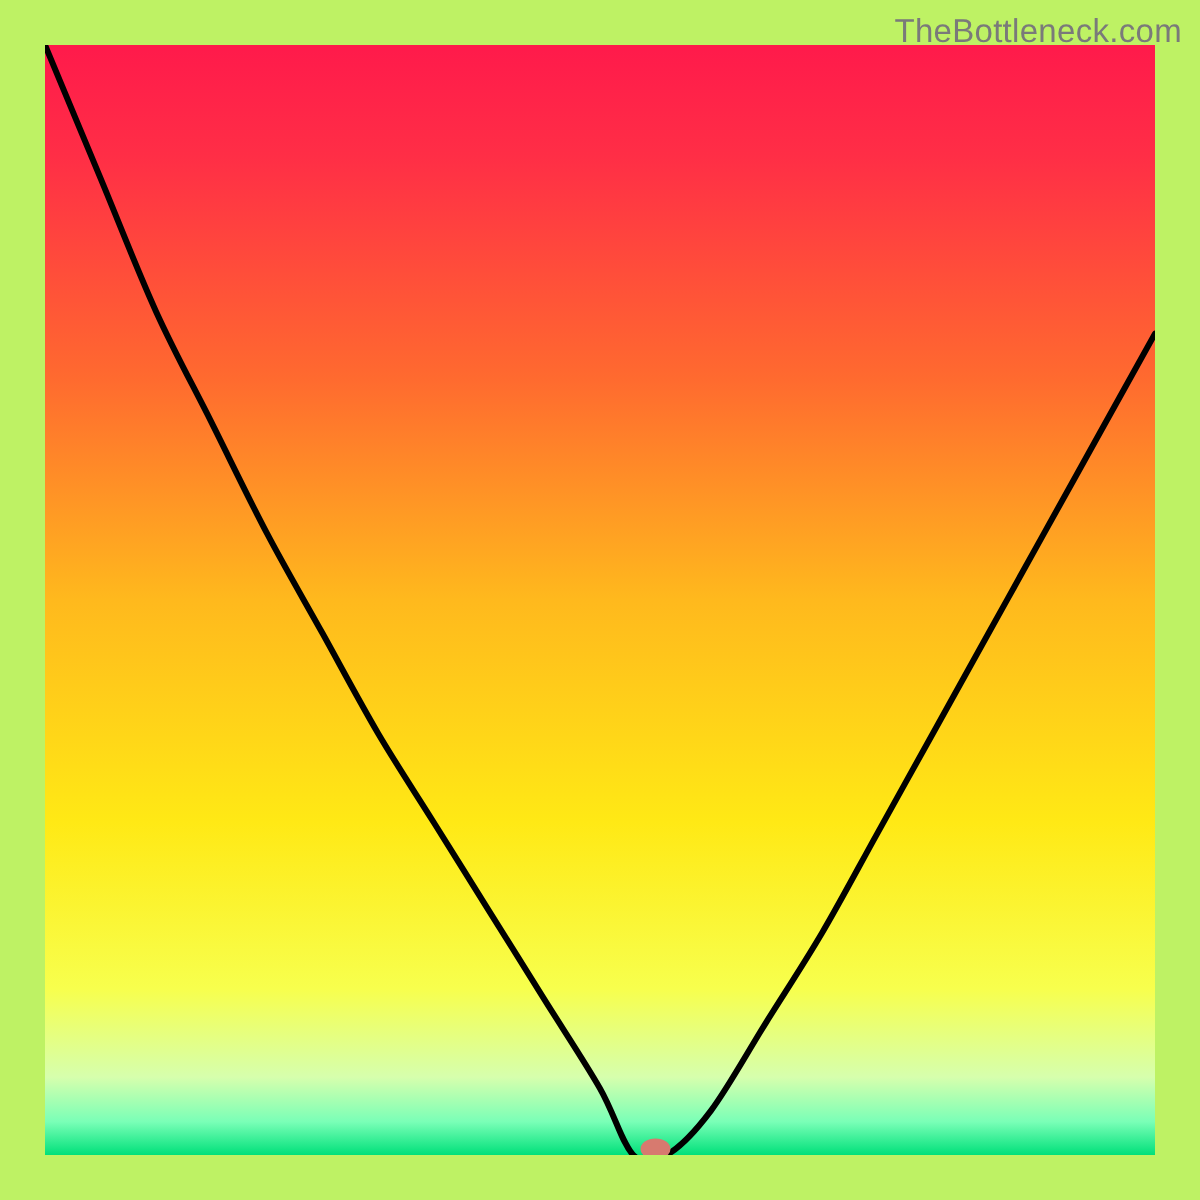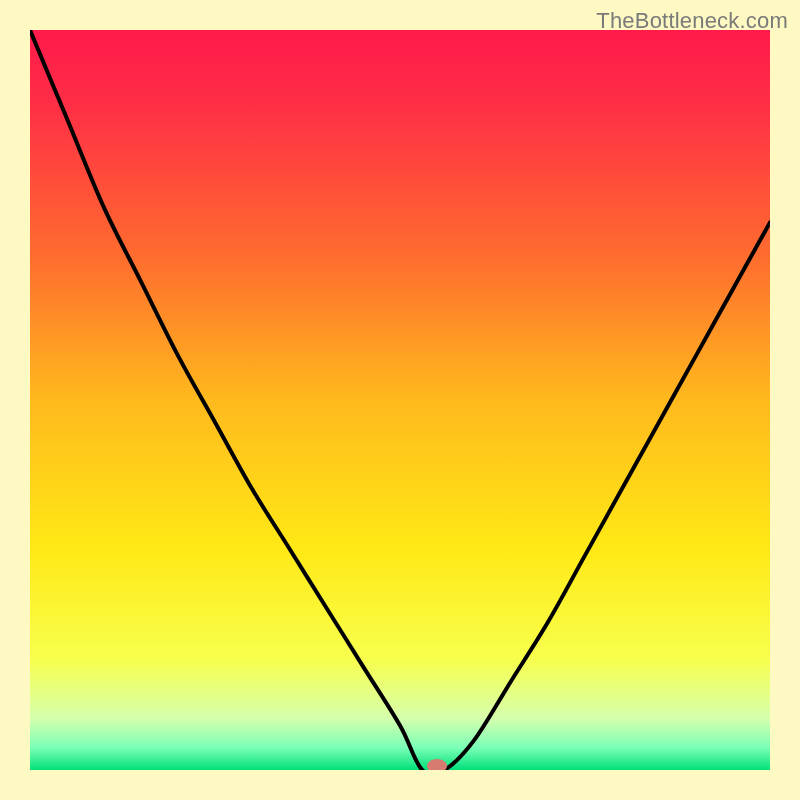--- a/index.html
+++ b/index.html
@@ -8,21 +8,21 @@
     width: 800px;
     height: 800px;
     background: #000;
     font-family: Arial, Helvetica, sans-serif;
     overflow: hidden;
   }
   .frame {
     position: relative;
     width: 800px;
     height: 800px;
-    background: #fef9c3;
+    background: #bef264;
   }
   .plot {
     position: absolute;
     left: 30px;
     top: 30px;
     width: 740px;
     height: 740px;
   }
   .watermark {
     position: absolute;

